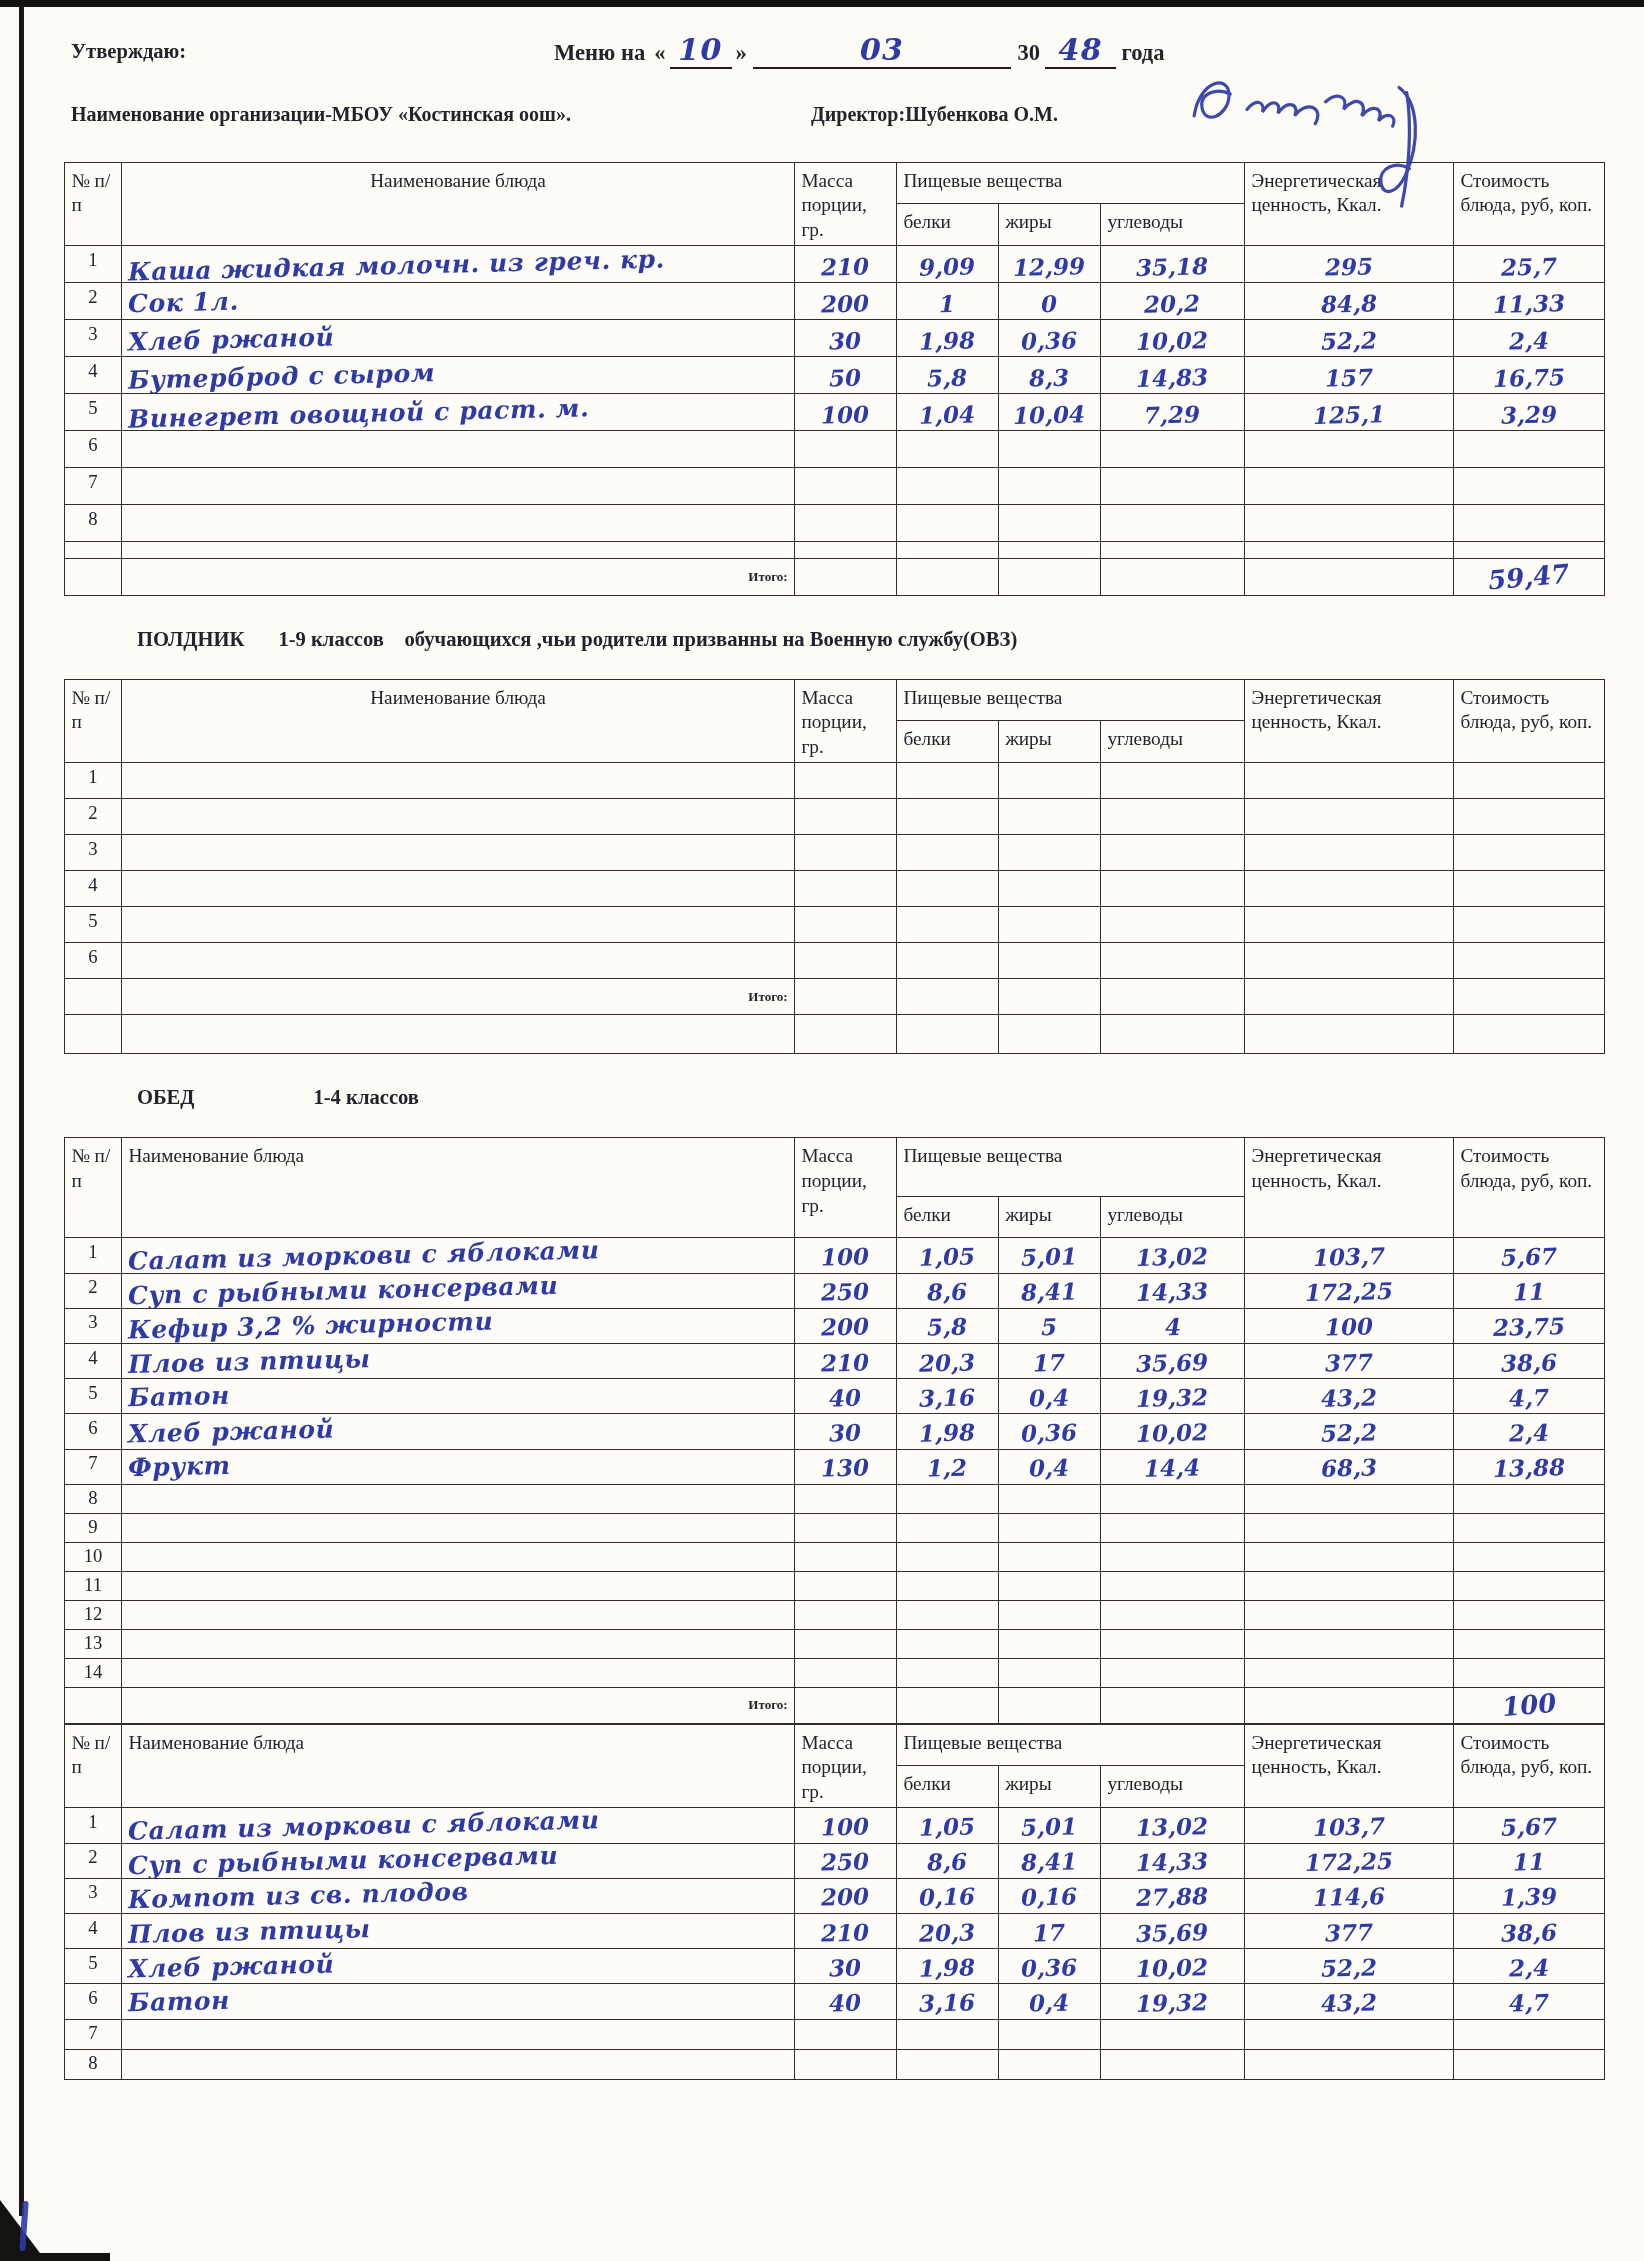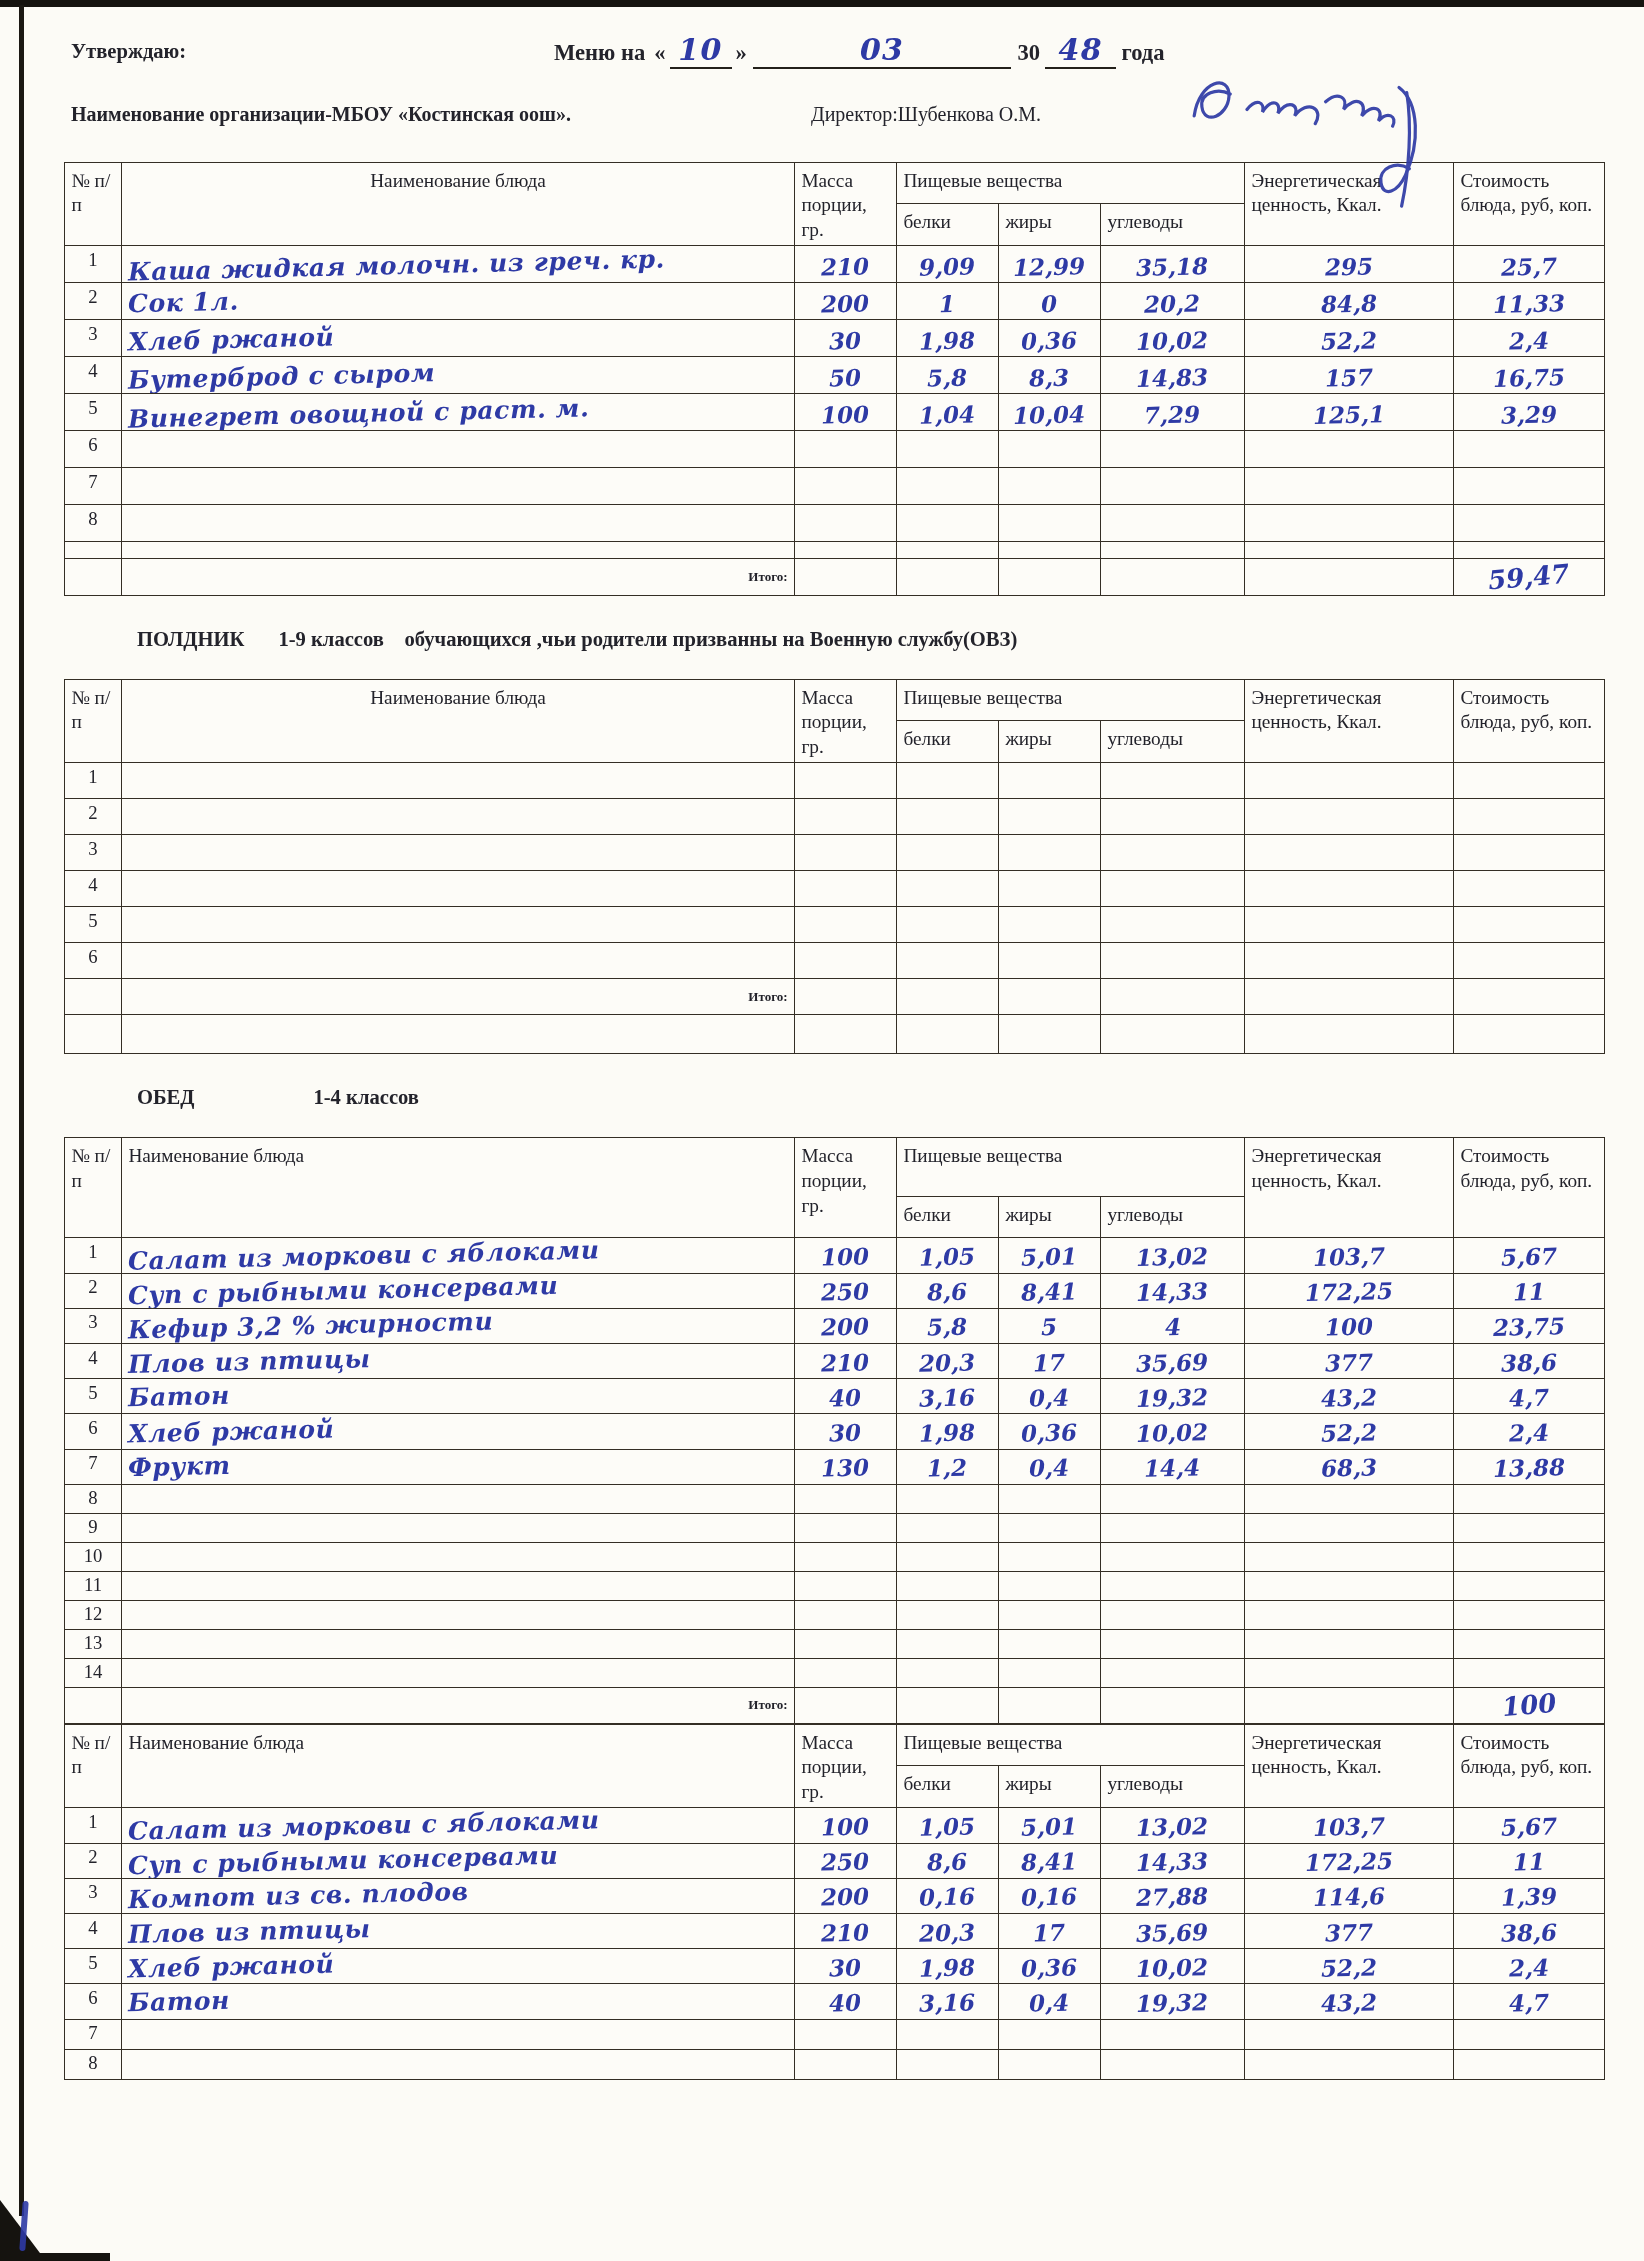--- a/index.html
+++ b/index.html
@@ -22,21 +22,21 @@
   .menu-line{position:absolute;left:554px;top:32px;font-size:22.6px;font-weight:700;
     display:flex;align-items:baseline;white-space:pre;}
   .menu-line .gap{display:inline-block;width:9px;}
   .slot{display:inline-block;border-bottom:2.6px solid #23201a;text-align:center;}
   .slot-day{width:62px;margin:0 3.9px;}
   .slot-month{width:258px;margin:0 6.4px;}
   .slot-year{width:71px;margin:0 5.2px;}
   .hw{font-family:"DejaVu Serif",serif;font-style:italic;font-weight:600;color:#2e3aa5;}
   .hw-date{font-size:30px;letter-spacing:1.3px;}
   .org{position:absolute;left:71px;top:103px;font-size:20px;font-weight:600;}
-  .director{position:absolute;left:811px;top:103px;font-size:20px;font-weight:400;}
+  .director{position:absolute;left:811px;top:103px;font-size:20px;font-weight:700;}
   .sig-director{position:absolute;left:1180px;top:54px;}
   
   .sec-title{margin:9px 0 5.2px 106px;font-size:20.6px;font-weight:700;white-space:pre-wrap;}
   .sec-title .sub{margin-left:34px;}
   .sec-lunch .sec-title .sub{margin-left:119px;}
   
   table.menu{border-collapse:collapse;table-layout:fixed;width:1541px;margin-left:64px;
     background:#fdfcf8;}
   table.menu th,table.menu td{border:solid #342e25;border-width:1.9px 1.3px;padding:2.6px 6.4px;
     overflow:hidden;}

